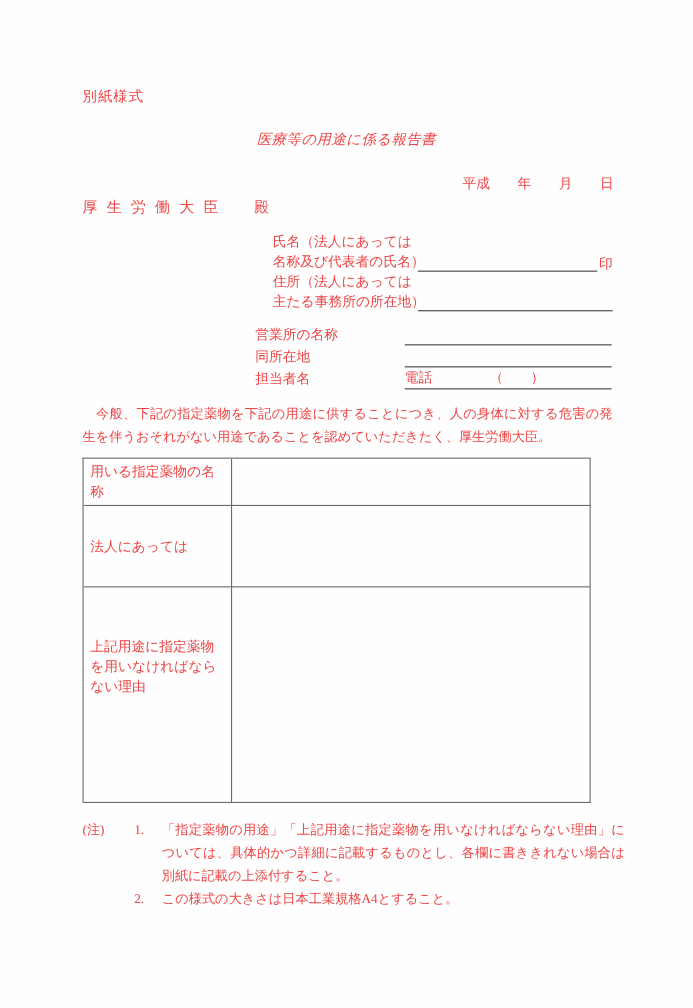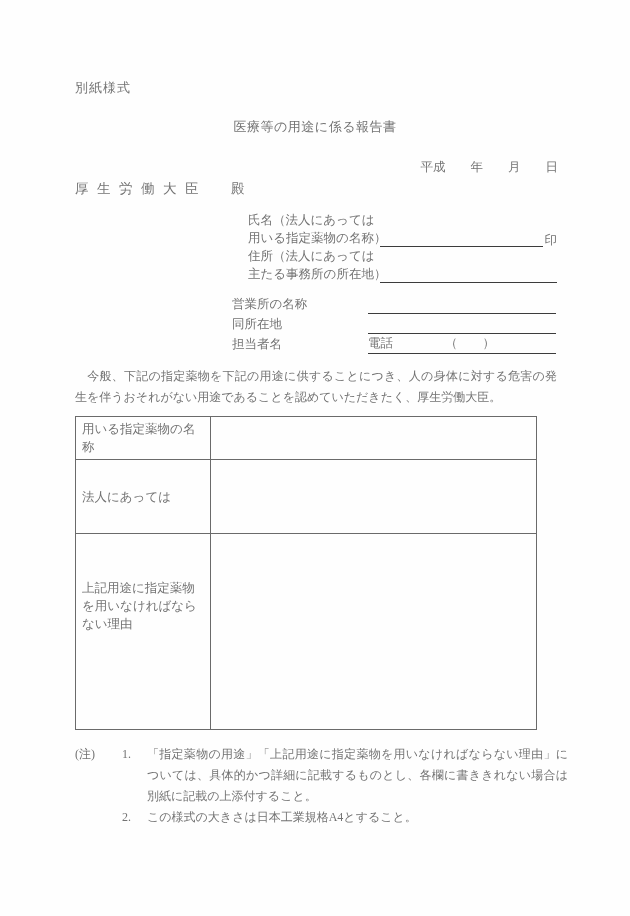--- a/index.html
+++ b/index.html
@@ -1,28 +1,28 @@
 <!DOCTYPE html>
 <html lang="ja"><head>
 <meta charset="utf-8">
 <style>
   * { margin:0; padding:0; box-sizing:border-box; }
   html,body { background:#ffffff; }
   .sheet {
     position:relative;
     width:630px; height:916px;
     background:#fefefe;
-    color:#737373;
+    color:#ef4444;
     font-family:"Liberation Serif","DejaVu Serif",serif;
     overflow:hidden;
   }
 
   
   .corner-note { position:absolute; left:75px; top:79px; font-size:13px; letter-spacing:1px; }
-  .doc-title   { position:absolute; left:0; right:0; top:118px; text-align:center; font-size:13px; letter-spacing:0.5px; }
+  .doc-title   { position:absolute; left:0; right:0; top:118px; text-align:center; font-size:13px; letter-spacing:0.5px;font-style:italic; }
   .date-line   { position:absolute; right:72px; top:159px; font-size:12.5px; }
   .addressee   { position:absolute; left:75px; top:180px; font-size:13.5px; }
   .addressee .minister  { letter-spacing:8.5px; }
   .addressee .honorific { margin-left:24px; }
 
   
   .nm-block { position:absolute; left:228px; top:211px; width:329px; }
   .nm-row   { display:flex; height:36px;margin-left:20px; }
   .nm-label { width:132px; font-size:12.5px; line-height:18px; white-space:nowrap; }
   .nm-fill  { flex:1; display:flex; align-items:flex-end; }
@@ -74,21 +74,21 @@
   <div class="doc-title">医療等の用途に係る報告書</div>
   <div class="date-line">平成　　年　　月　　日</div>
   <div class="addressee">
     <span class="minister">厚生労働大臣</span><span class="honorific">殿</span>
   </div>
 
   <div class="nm-block">
     <div class="nm-row">
       <div class="nm-label">
         <span>氏名（法人にあっては</span><br>
-        <span>用いる指定薬物の名称）</span>
+        <span>名称及び代表者の氏名）</span>
       </div>
       <div class="nm-fill">
         <div class="rule"></div>
         <span class="seal">印</span>
       </div>
     </div>
     <div class="nm-row">
       <div class="nm-label">
         <span>住所（法人にあっては</span><br>
         <span>主たる事務所の所在地）</span>

